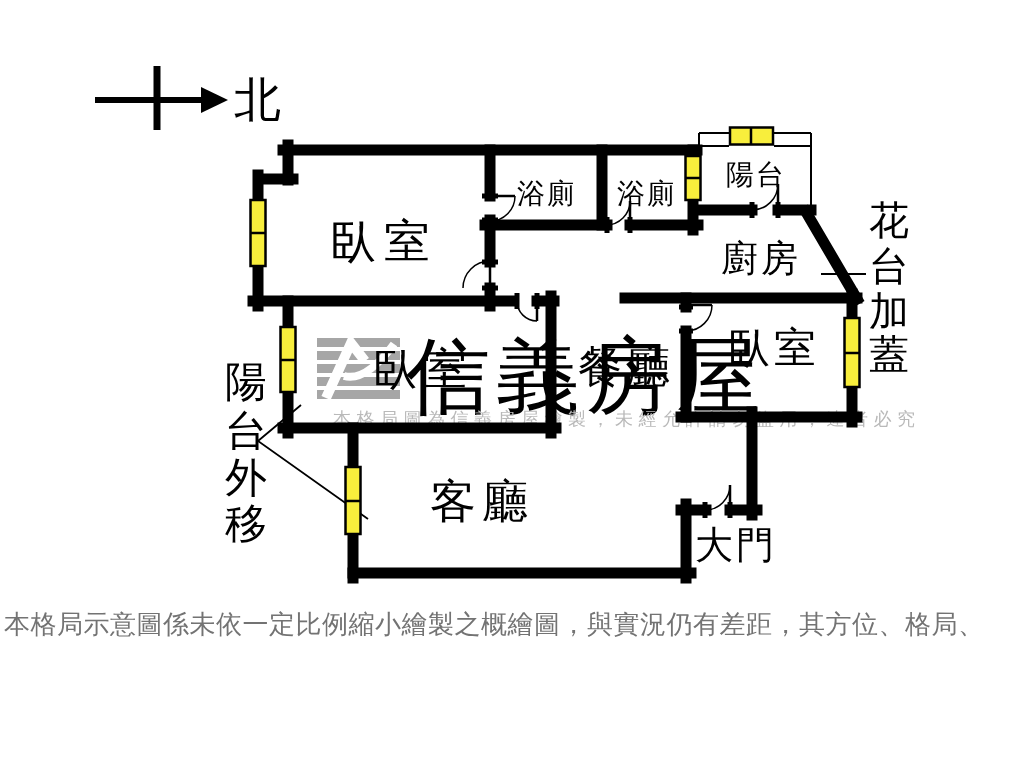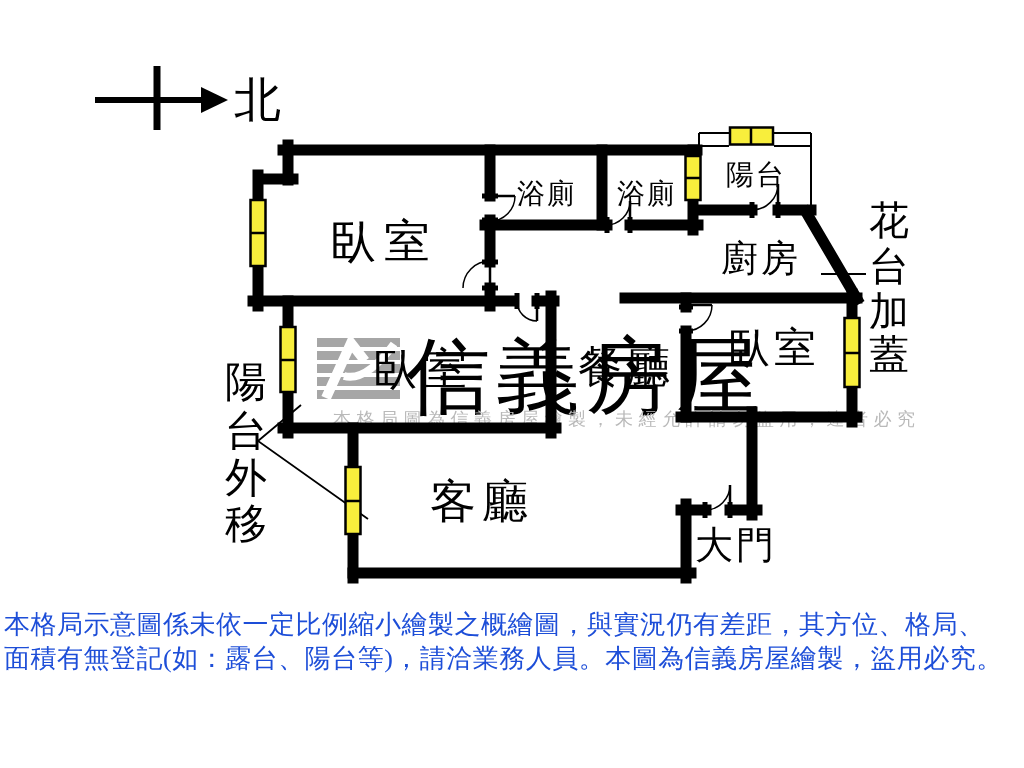--- a/index.html
+++ b/index.html
@@ -1,21 +1,21 @@
 <!DOCTYPE html>
 <html><head>
 <meta charset="utf-8">
 <style>
   html,body{margin:0;padding:0;background:#ffffff;}
   #stage{position:relative;width:1024px;height:768px;background:#ffffff;overflow:hidden;
          font-family:"Liberation Serif", serif;}
   #plan{position:absolute;left:0;top:0;}
   .room-label{font-family:"Liberation Serif", serif;fill:#000;}
   .wm-notice{font-family:"Liberation Serif", serif;}
-  #disclaimer{position:absolute;left:4px;top:608px;width:1020px;color:#1d4ed8;
+  #disclaimer{position:absolute;left:4px;top:608px;width:1020px;color:#737373;
               font-size:26px;line-height:34px;letter-spacing:0.5px;}
   #disclaimer .line{white-space:nowrap;}
 </style>
 </head>
 <body>
 
 <div id="stage">
 
 <svg id="plan" width="1024" height="768" viewBox="0 0 1024 768">
 
@@ -151,16 +151,15 @@
   <g>
     <path d="M95 100 H201" stroke="#000" stroke-width="6"></path>
     <path d="M157 66 V130" stroke="#000" stroke-width="7"></path>
     <polygon points="201,87 228,100 201,113" fill="#000"></polygon>
     <text class="room-label" x="234" y="116" font-size="47">北</text>
   </g>
 </svg>
 
 <div id="disclaimer">
   <div class="line">本格局示意圖係未依一定比例縮小繪製之概繪圖，與實況仍有差距，其方位、格局、</div>
-  <div class="line">面積有無登記(如：露台、陽台等)，請洽業務人員。本圖為信義房屋繪製，盜用必究。</div>
 </div>
 
 </div>
 
 </body></html>

